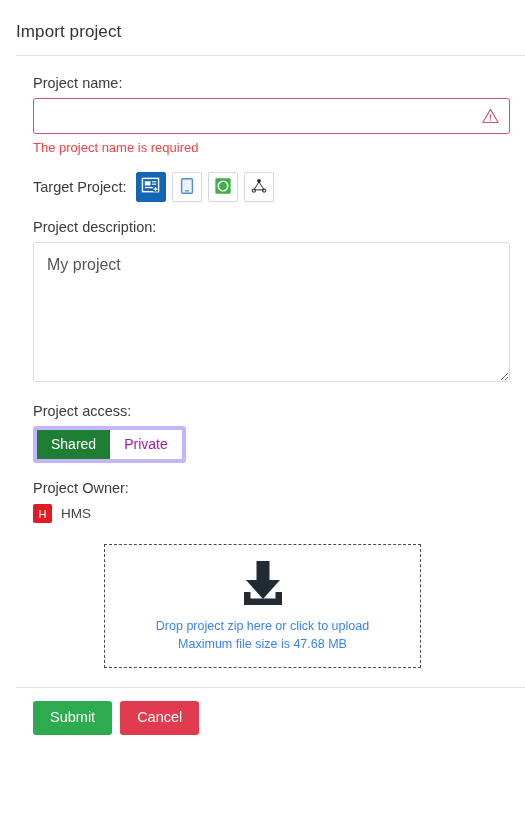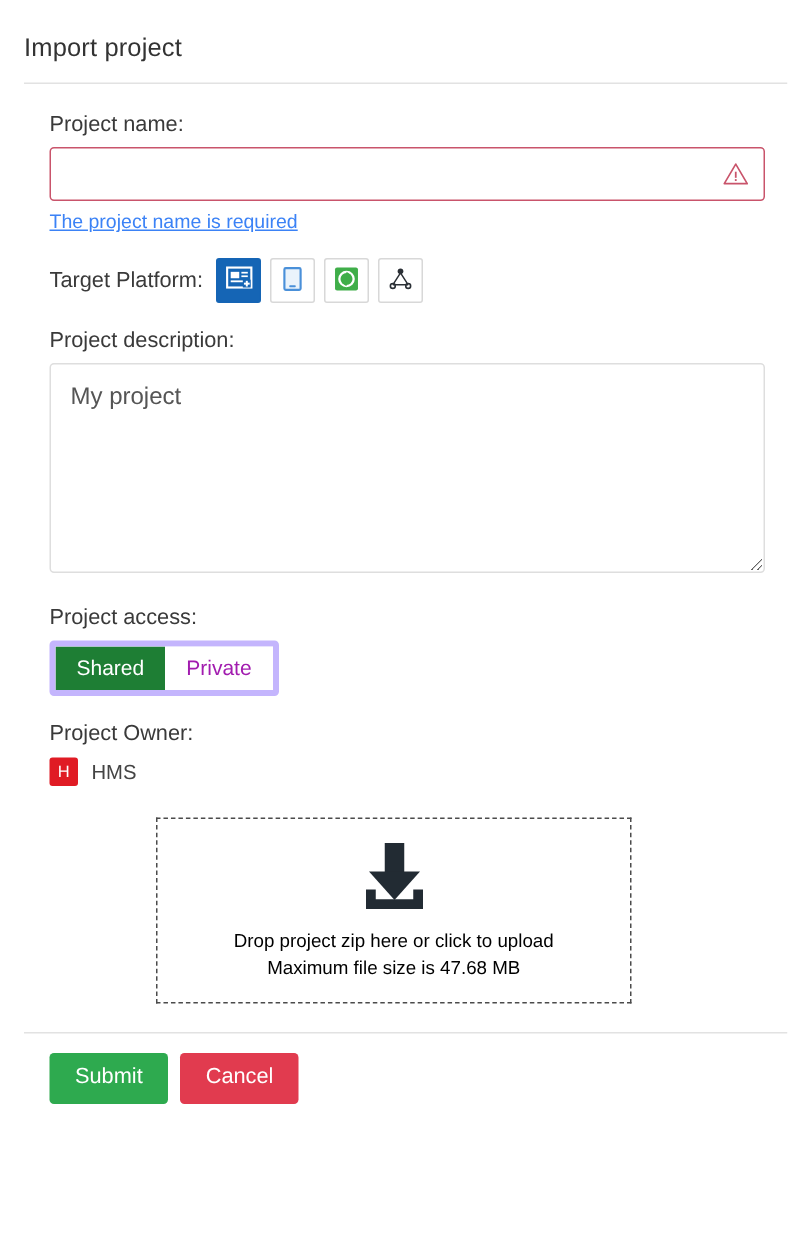--- a/index.html
+++ b/index.html
@@ -56,24 +56,23 @@
   }
   .input-error-icon {
     position: absolute;
     right: 10px;
     top: 50%;
     transform: translateY(-50%);
     width: 17px; height: 17px;
     line-height: 0;
   }
   .error-text {
-    color: #3b82f6;
+    color: #ef4444;
     font-size: 13px;
     margin: 6px 0 0 17px;
-    text-decoration: underline;
   }
 
   
   .platform-row {
     display: flex;
     align-items: center;
     margin: 17px 0 0 17px;
   }
   .platform-label {
     font-size: 14.5px;
@@ -186,21 +185,21 @@
     display: flex;
     flex-direction: column;
     align-items: center;
     justify-content: center;
     cursor: pointer;
     background: #fff;
   }
   .dz-icon { margin-bottom: 10px; line-height: 0; }
   .dz-line {
     font-size: 12.5px;
-    color: #000000;
+    color: #3b82f6;
     line-height: 1.5;
   }
 
   
   .footer-divider {
     height: 1px;
     background: #e2e2e2;
     margin: 19px 0 0 16px;
   }
   .footer-actions {
@@ -240,21 +239,21 @@
           <path d="M10 2.2 L19 17.6 L1 17.6 Z" fill="none" stroke="#c9546b" stroke-width="1.3" stroke-linejoin="round"></path>
           <rect x="9.3" y="8.2" width="1.4" height="4.8" fill="#c9546b"></rect>
           <rect x="9.3" y="14" width="1.4" height="1.5" fill="#c9546b"></rect>
         </svg>
       </span>
     </div>
     <div class="error-text">The project name is required</div>
 
     
     <div class="platform-row">
-      <span class="platform-label">Target Platform:</span>
+      <span class="platform-label">Target Project:</span>
       <div class="platform-btns">
 
         <button class="plat-btn active">
           <span>
             <svg width="19" height="19" viewBox="0 0 20 20">
               <rect x="1.5" y="2.5" width="17" height="14" fill="none" stroke="#ffffff" stroke-width="1.5"></rect>
               <rect x="4" y="5.5" width="6" height="4.5" fill="#ffffff"></rect>
               <rect x="4" y="11.5" width="9" height="1.3" fill="#ffffff"></rect>
               <rect x="11.5" y="5.5" width="4.5" height="1.2" fill="#ffffff"></rect>
               <rect x="11.5" y="8" width="4.5" height="1.2" fill="#ffffff"></rect>

